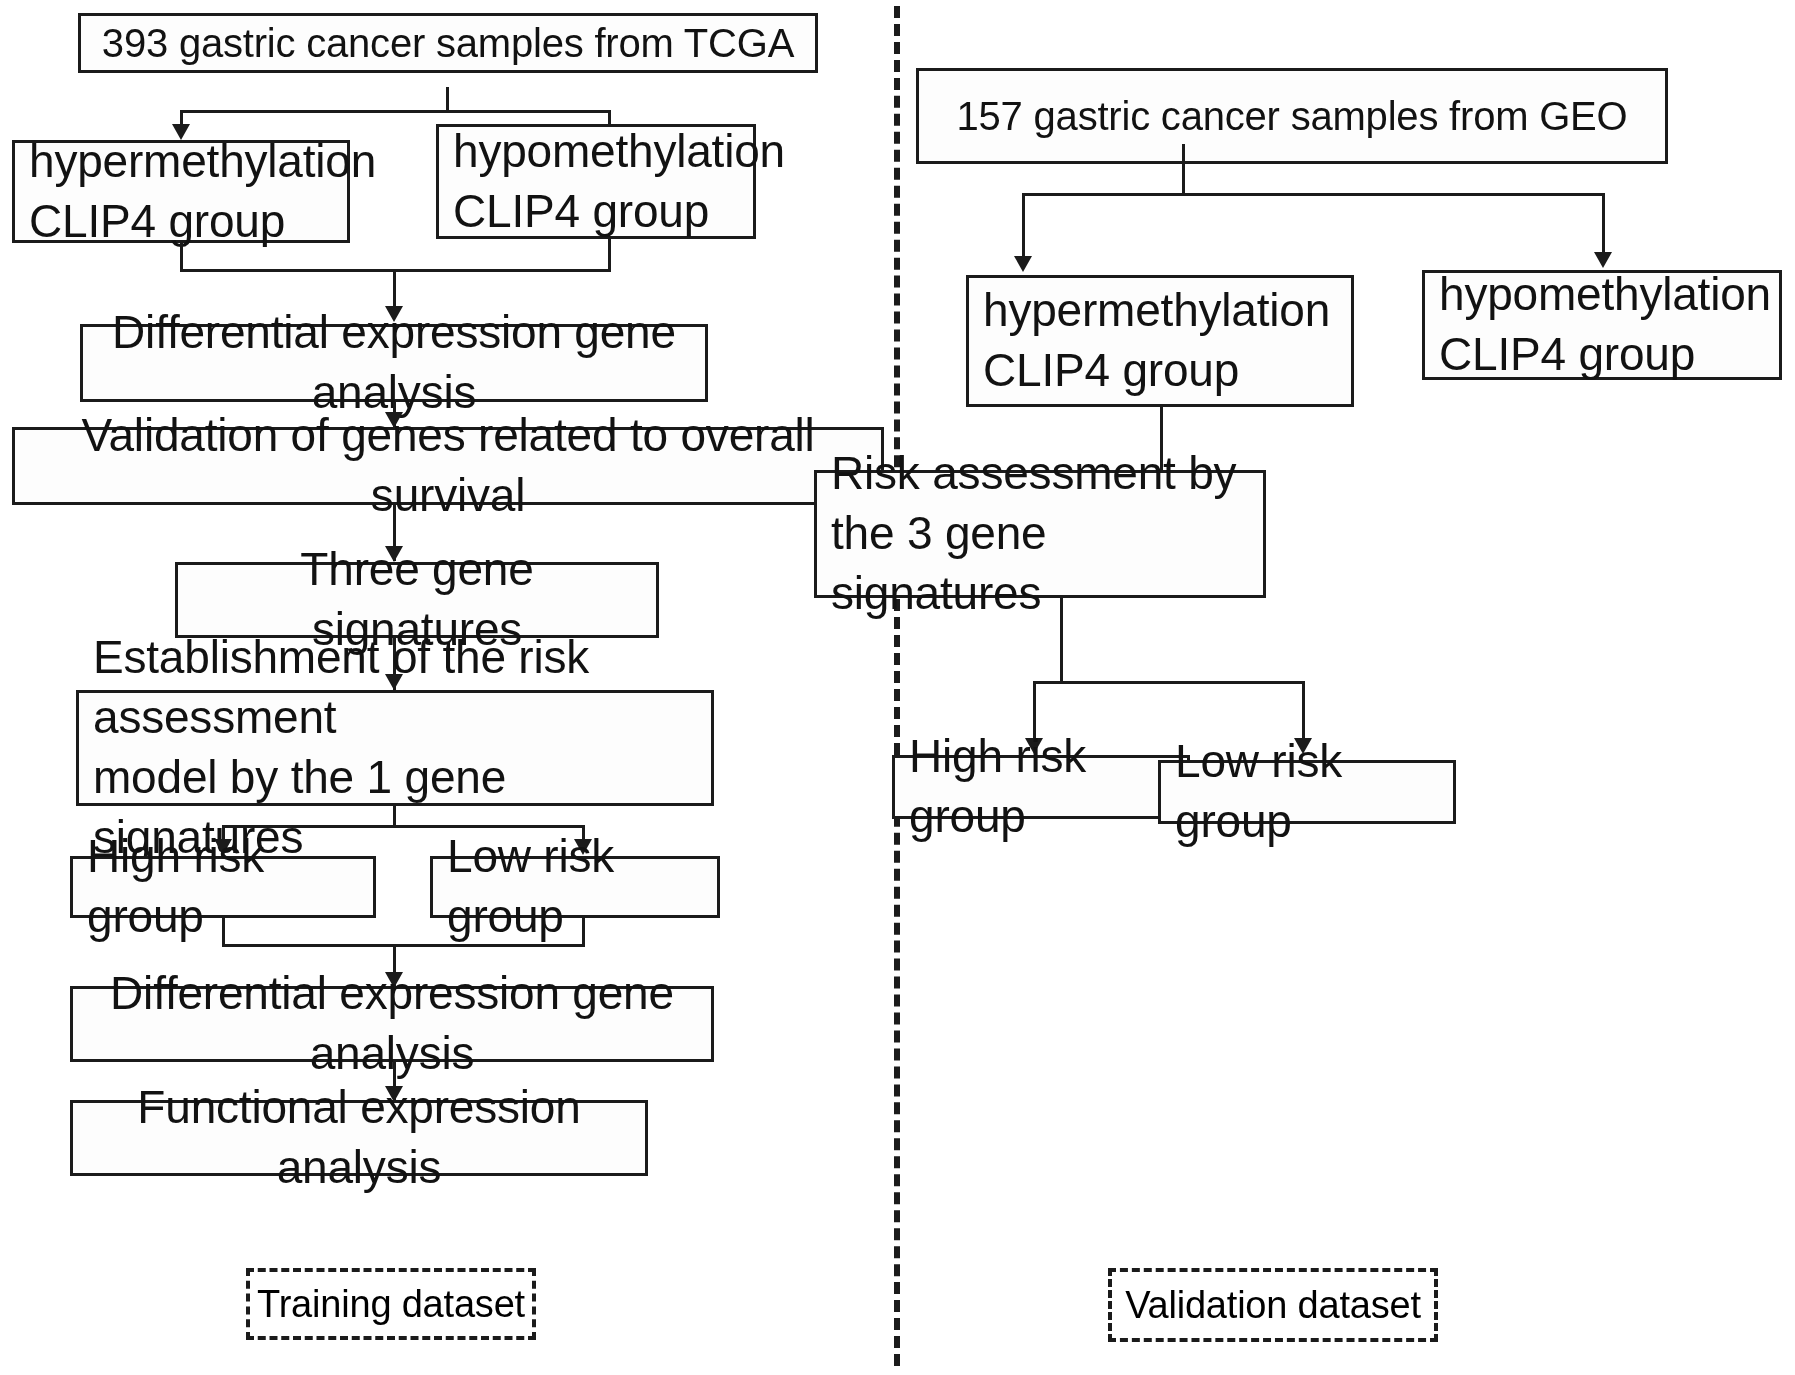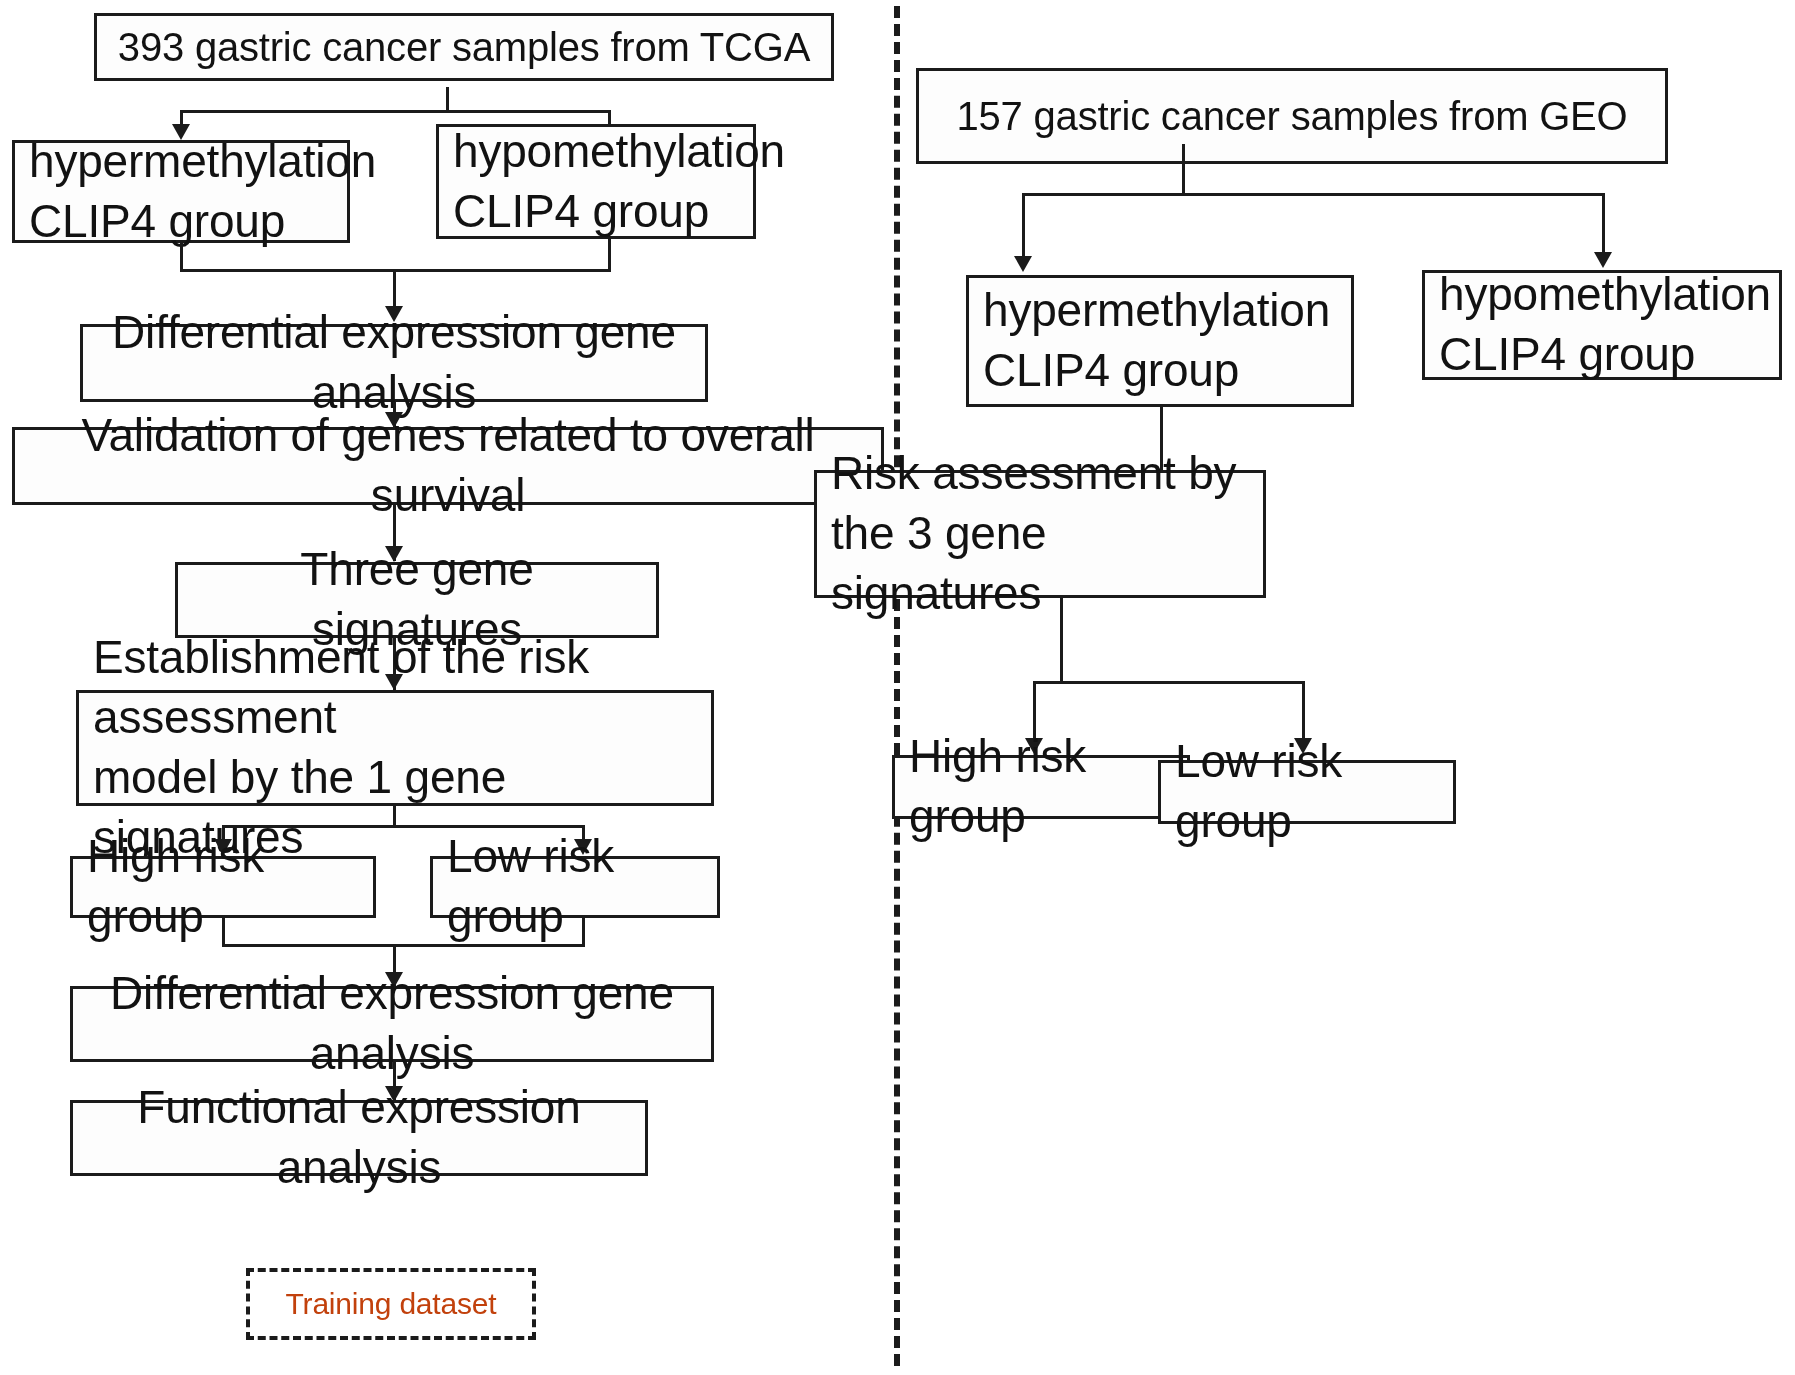--- a/index.html
+++ b/index.html
@@ -37,25 +37,25 @@
   }
   .node.left-text {
     align-items: flex-start;
     text-align: left;
   }
   .legend {
     position: absolute;
     box-sizing: border-box;
     border: 4px dashed #1b1b1b;
     background: transparent;
-    color: #c2410c;
+    color: #000000;
     display: flex;
     align-items: center;
     justify-content: center;
-    font-size: 30px;
+    font-size: 38px;
     letter-spacing: -0.2px;
   }
   .divider {
     position: absolute;
     border-left: 6px dashed #1b1b1b;
     width: 0;
   }
   
   .vline {
     position: absolute;
@@ -74,21 +74,21 @@
     border-left: 9px solid transparent;
     border-right: 9px solid transparent;
     border-top: 16px solid #1b1b1b;
   }
 </style>
 </head>
 <body>
 
 <div id="canvas">
 
-  <div class="node center-text" style="left:94px; top:13px; width:740px; height:68px; font-size:40px;">393 gastric cancer samples from TCGA</div>
+  <div class="node center-text" style="left:78px; top:13px; width:740px; height:60px; font-size:40px;">393 gastric cancer samples from TCGA</div>
 
   <div class="vline" style="left:446px; top:87px; height:25px;"></div>
   <div class="hline" style="left:180px; top:110px; width:430px;"></div>
   <div class="vline" style="left:180px; top:110px; height:18px;"></div>
   <div class="arrow" style="left:172px; top:124px;"></div>
   <div class="vline" style="left:608px; top:110px; height:18px;"></div>
   <div class="arrow" style="left:600px; top:124px;"></div>
 
   <div class="node left-text" style="left:12px; top:140px; width:338px; height:103px;">hypermethylation
 CLIP4 group</div>
@@ -172,14 +172,15 @@
   <div class="hline" style="left:1033px; top:681px; width:272px;"></div>
   <div class="vline" style="left:1033px; top:681px; height:60px;"></div>
   <div class="arrow" style="left:1025px; top:738px;"></div>
   <div class="vline" style="left:1302px; top:681px; height:60px;"></div>
   <div class="arrow" style="left:1294px; top:738px;"></div>
 
   <div class="node left-text" style="left:892px; top:755px; width:298px; height:64px;">High risk group</div>
 
   <div class="node left-text" style="left:1160px; top:760px; width:298px; height:64px; left:1158px;">Low risk group</div>
 
+  <div class="legend" style="left:1108px; top:1268px; width:330px; height:74px;">Validation dataset</div>
 
 </div>
 
 </body></html>

